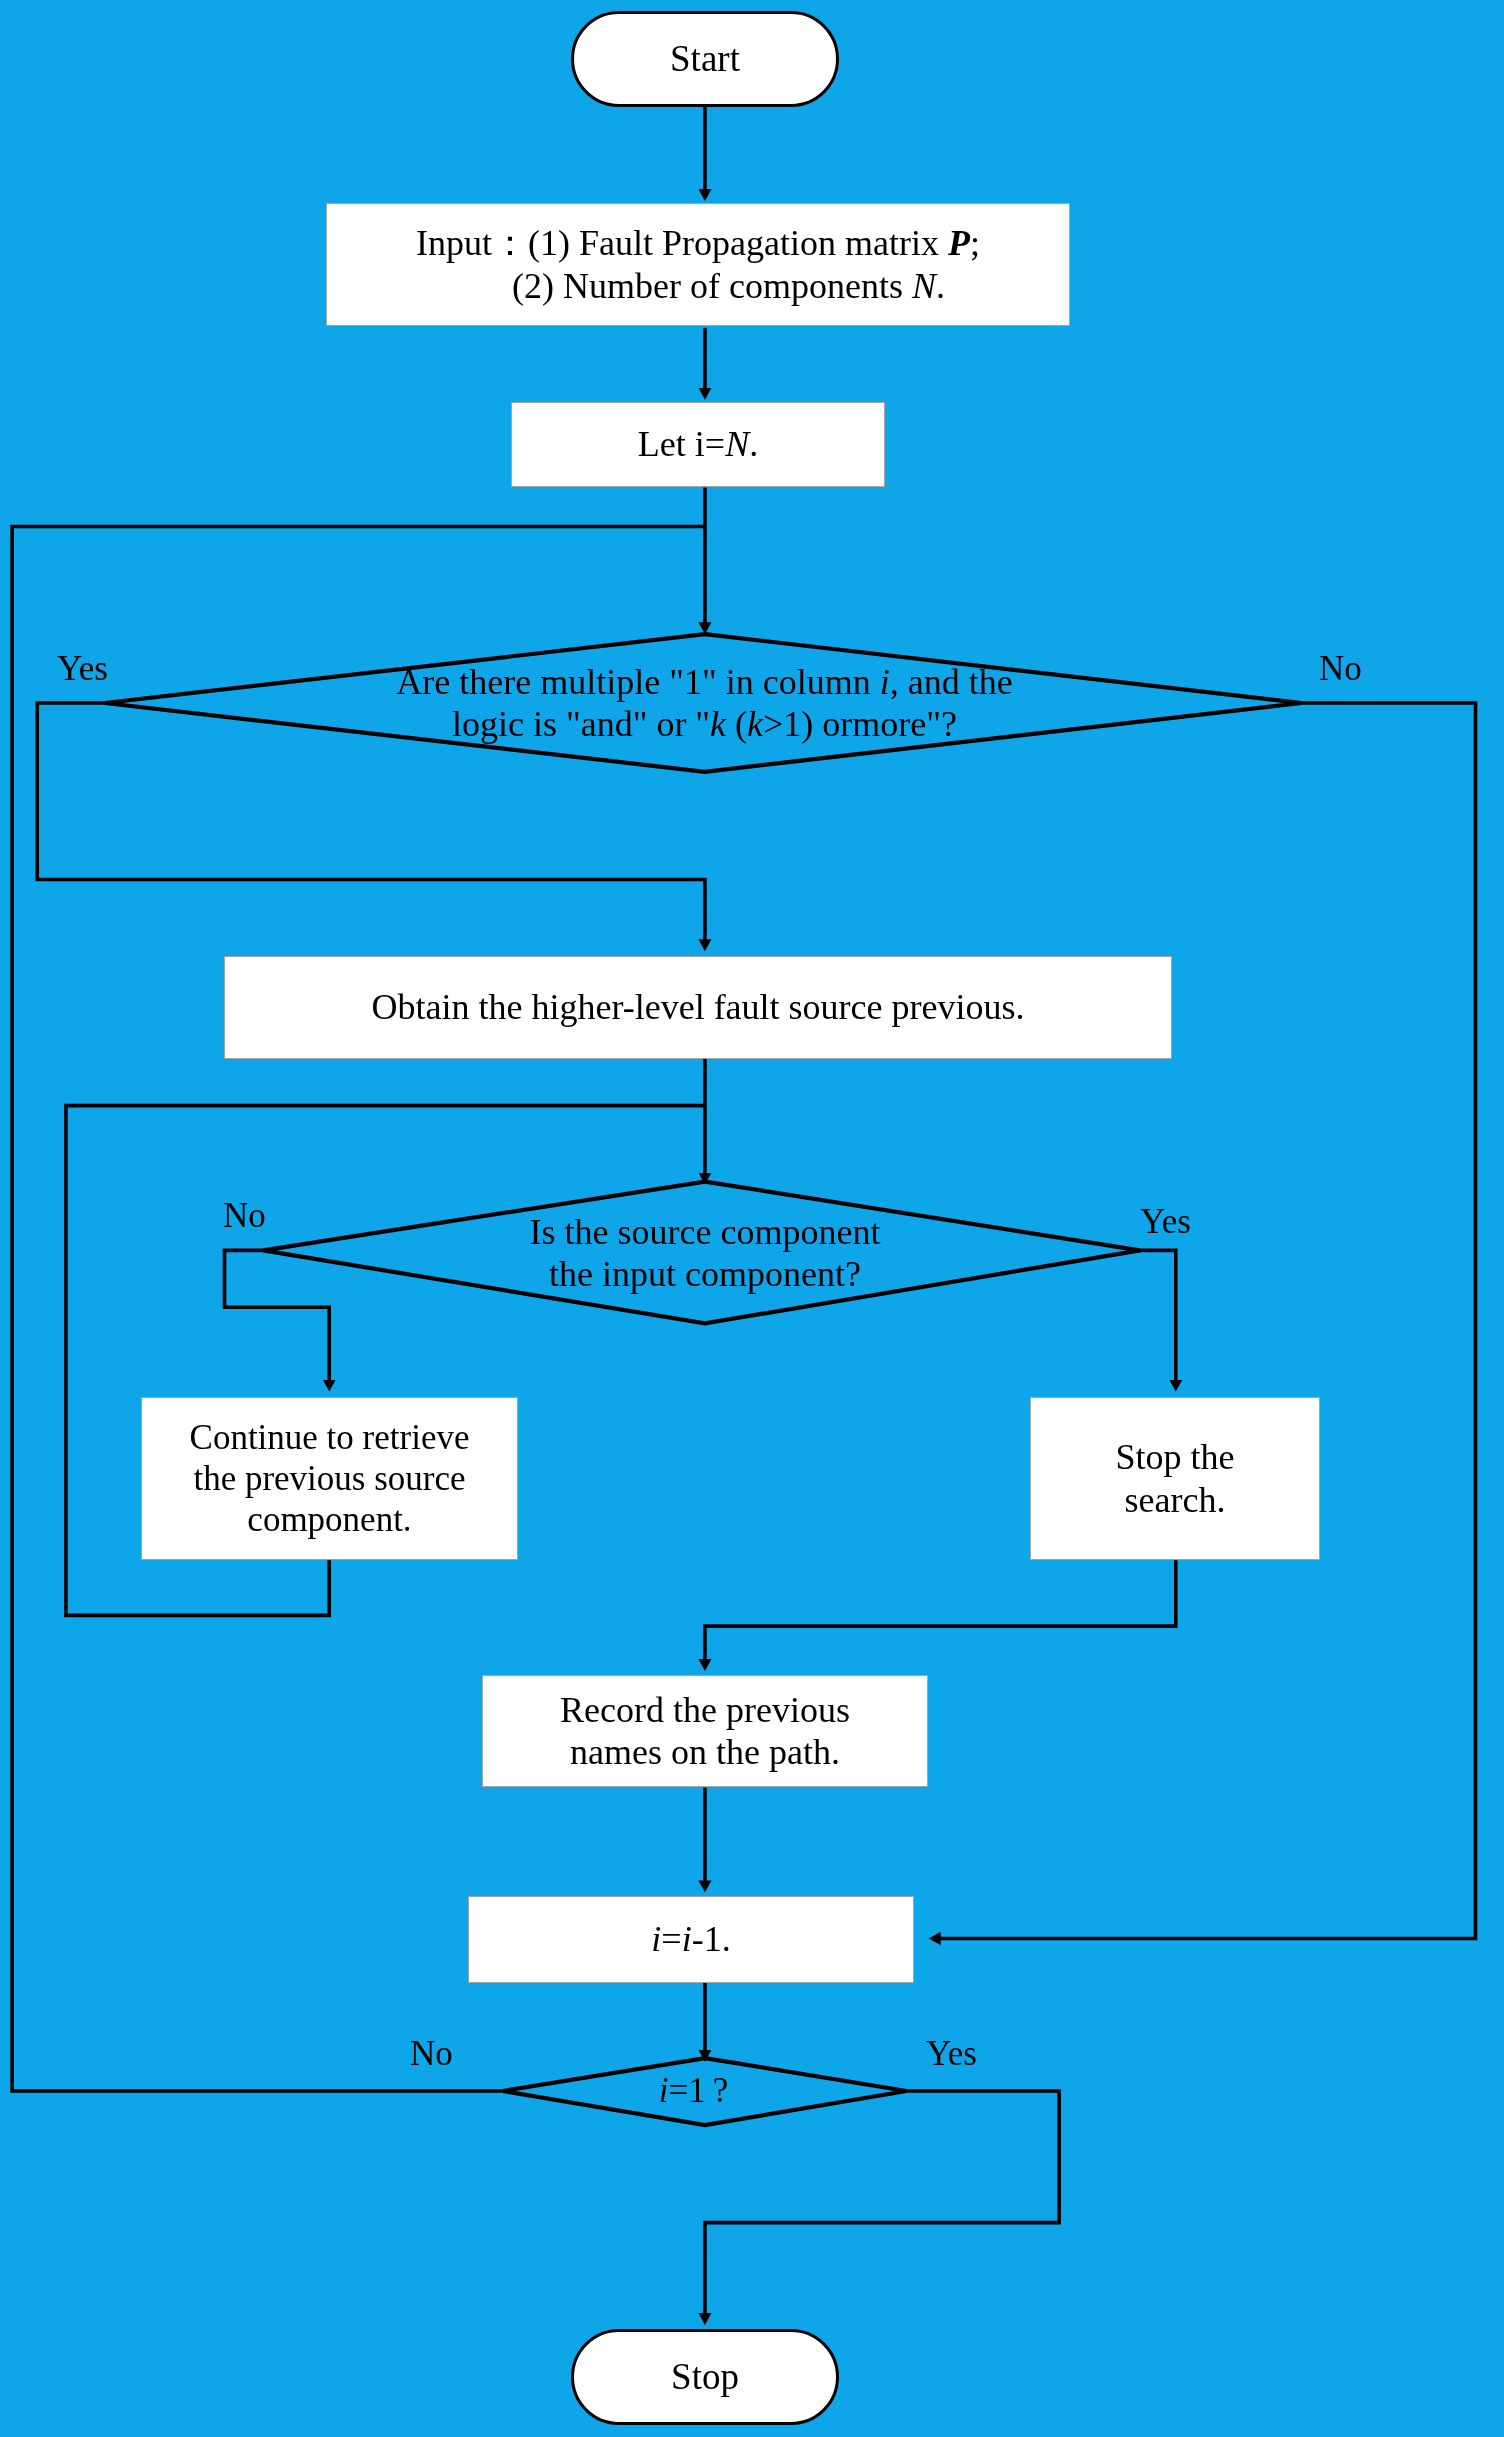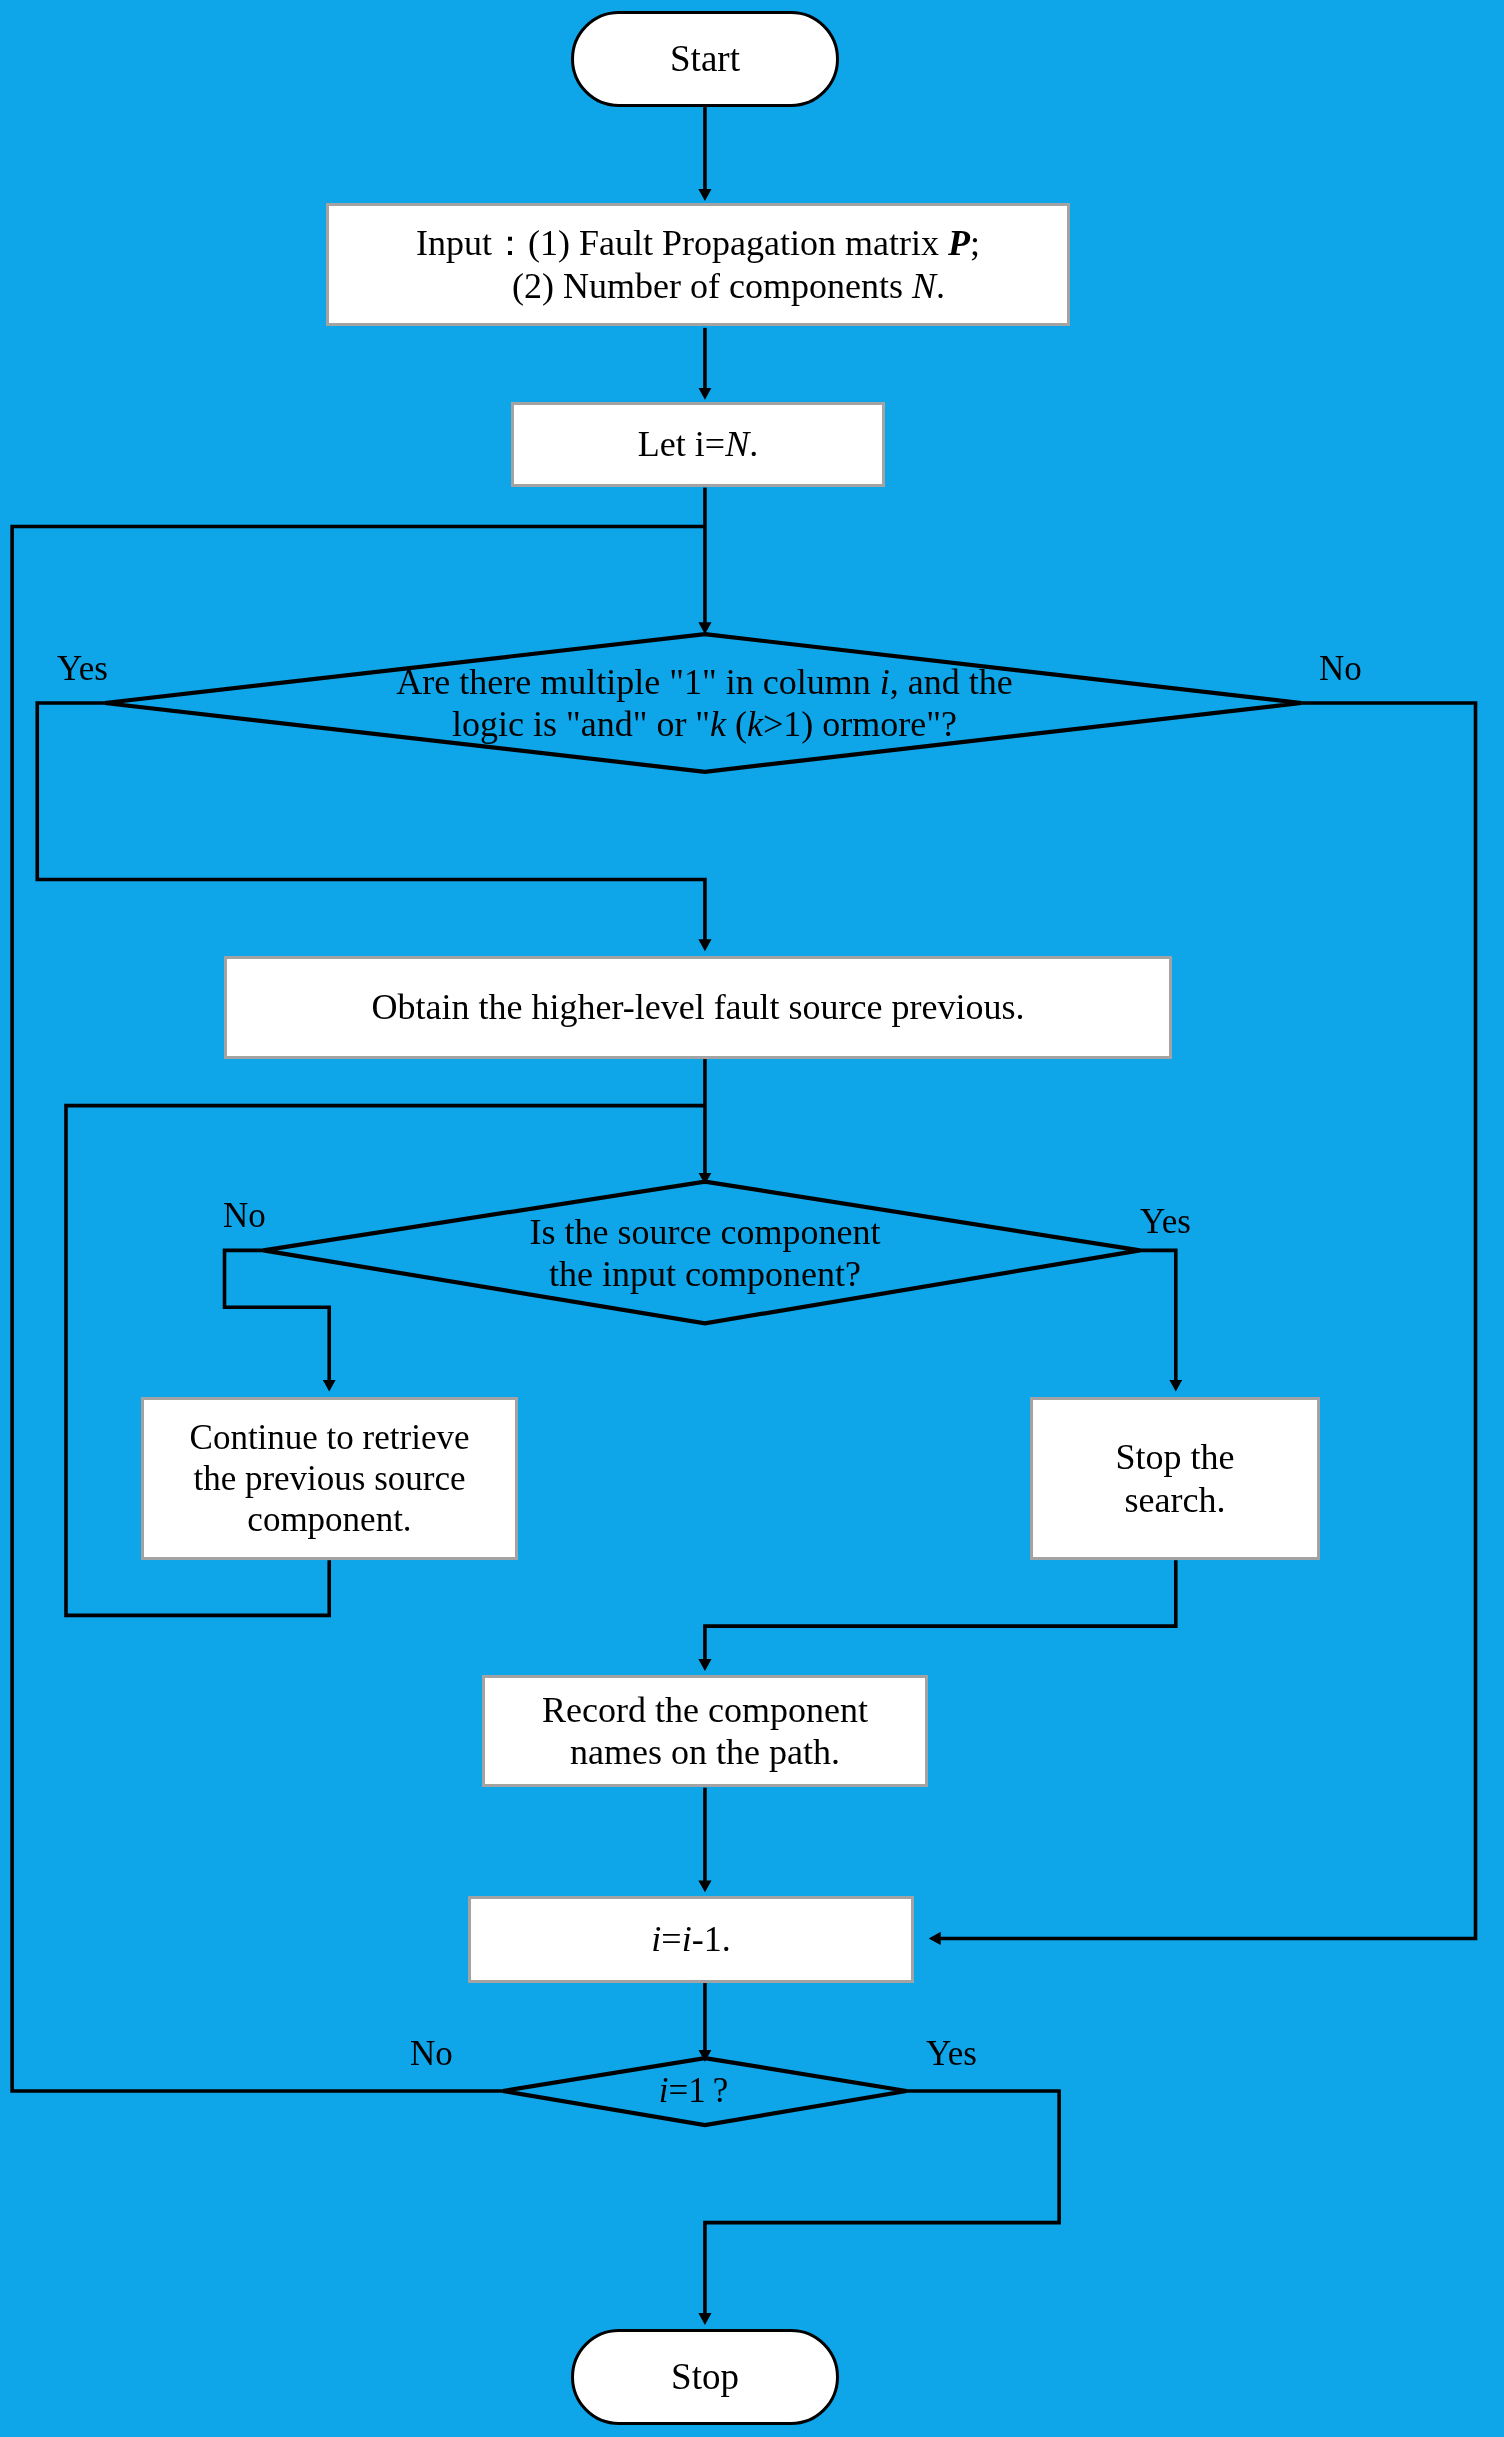--- a/index.html
+++ b/index.html
@@ -1,20 +1,20 @@
 <!DOCTYPE html>
 <html style="font-size:9.6px"><head>
 <meta charset="utf-8">
 <style>
   html,body{margin:0;padding:0;background:#ffffff;}
   body{font-family:"Liberation Serif",serif;}
   #page{position:relative;width:1505px;height:2438px;background:#0ea5e9;overflow:hidden;}
   svg#wires{position:absolute;left:0;top:0;width:1505px;height:2438px;}
   .node{position:absolute;box-sizing:border-box;display:flex;align-items:center;justify-content:center;text-align:center;background:#fff;color:#000;}
-  .proc{border:3px solid #a3a3a3;}
+  .proc{border:1px solid #a3a3a3;}
   .term{border:3.6px solid #000;border-radius:72px;}
   .txt{line-height:1.18;}
   .lbl{position:absolute;color:#000;white-space:nowrap;}
   i.v{font-style:italic;}
   b.v{font-weight:bold;font-style:italic;}
 </style>
 </head>
 <body>
 
 <div id="page">
@@ -109,21 +109,21 @@
   <div class="node proc" style="left:141px;top:1397px;width:377px;height:163px;font-size:35px;">
     <div class="txt">
       <div>Continue to retrieve</div>
       <div>the previous source</div>
       <div>component.</div>
     </div>
   </div>
 
   <div class="node proc" style="left:482px;top:1675px;width:446px;height:112px;font-size:36px;">
     <div class="txt">
-      <div>Record the component</div>
+      <div>Record the previous</div>
       <div>names on the path.</div>
     </div>
   </div>
 
   <div class="node proc" style="left:468px;top:1896px;width:446px;height:87px;font-size:36px;">
     <span class="txt"><i class="v">i</i>=<i class="v">i</i>-1.</span>
   </div>
 
   <div class="node" style="left:557px;top:2070px;width:273px;height:42px;font-size:35px;background:transparent;text-align:center;">
     <span class="txt"><i class="v">i</i>=1 ?</span>

